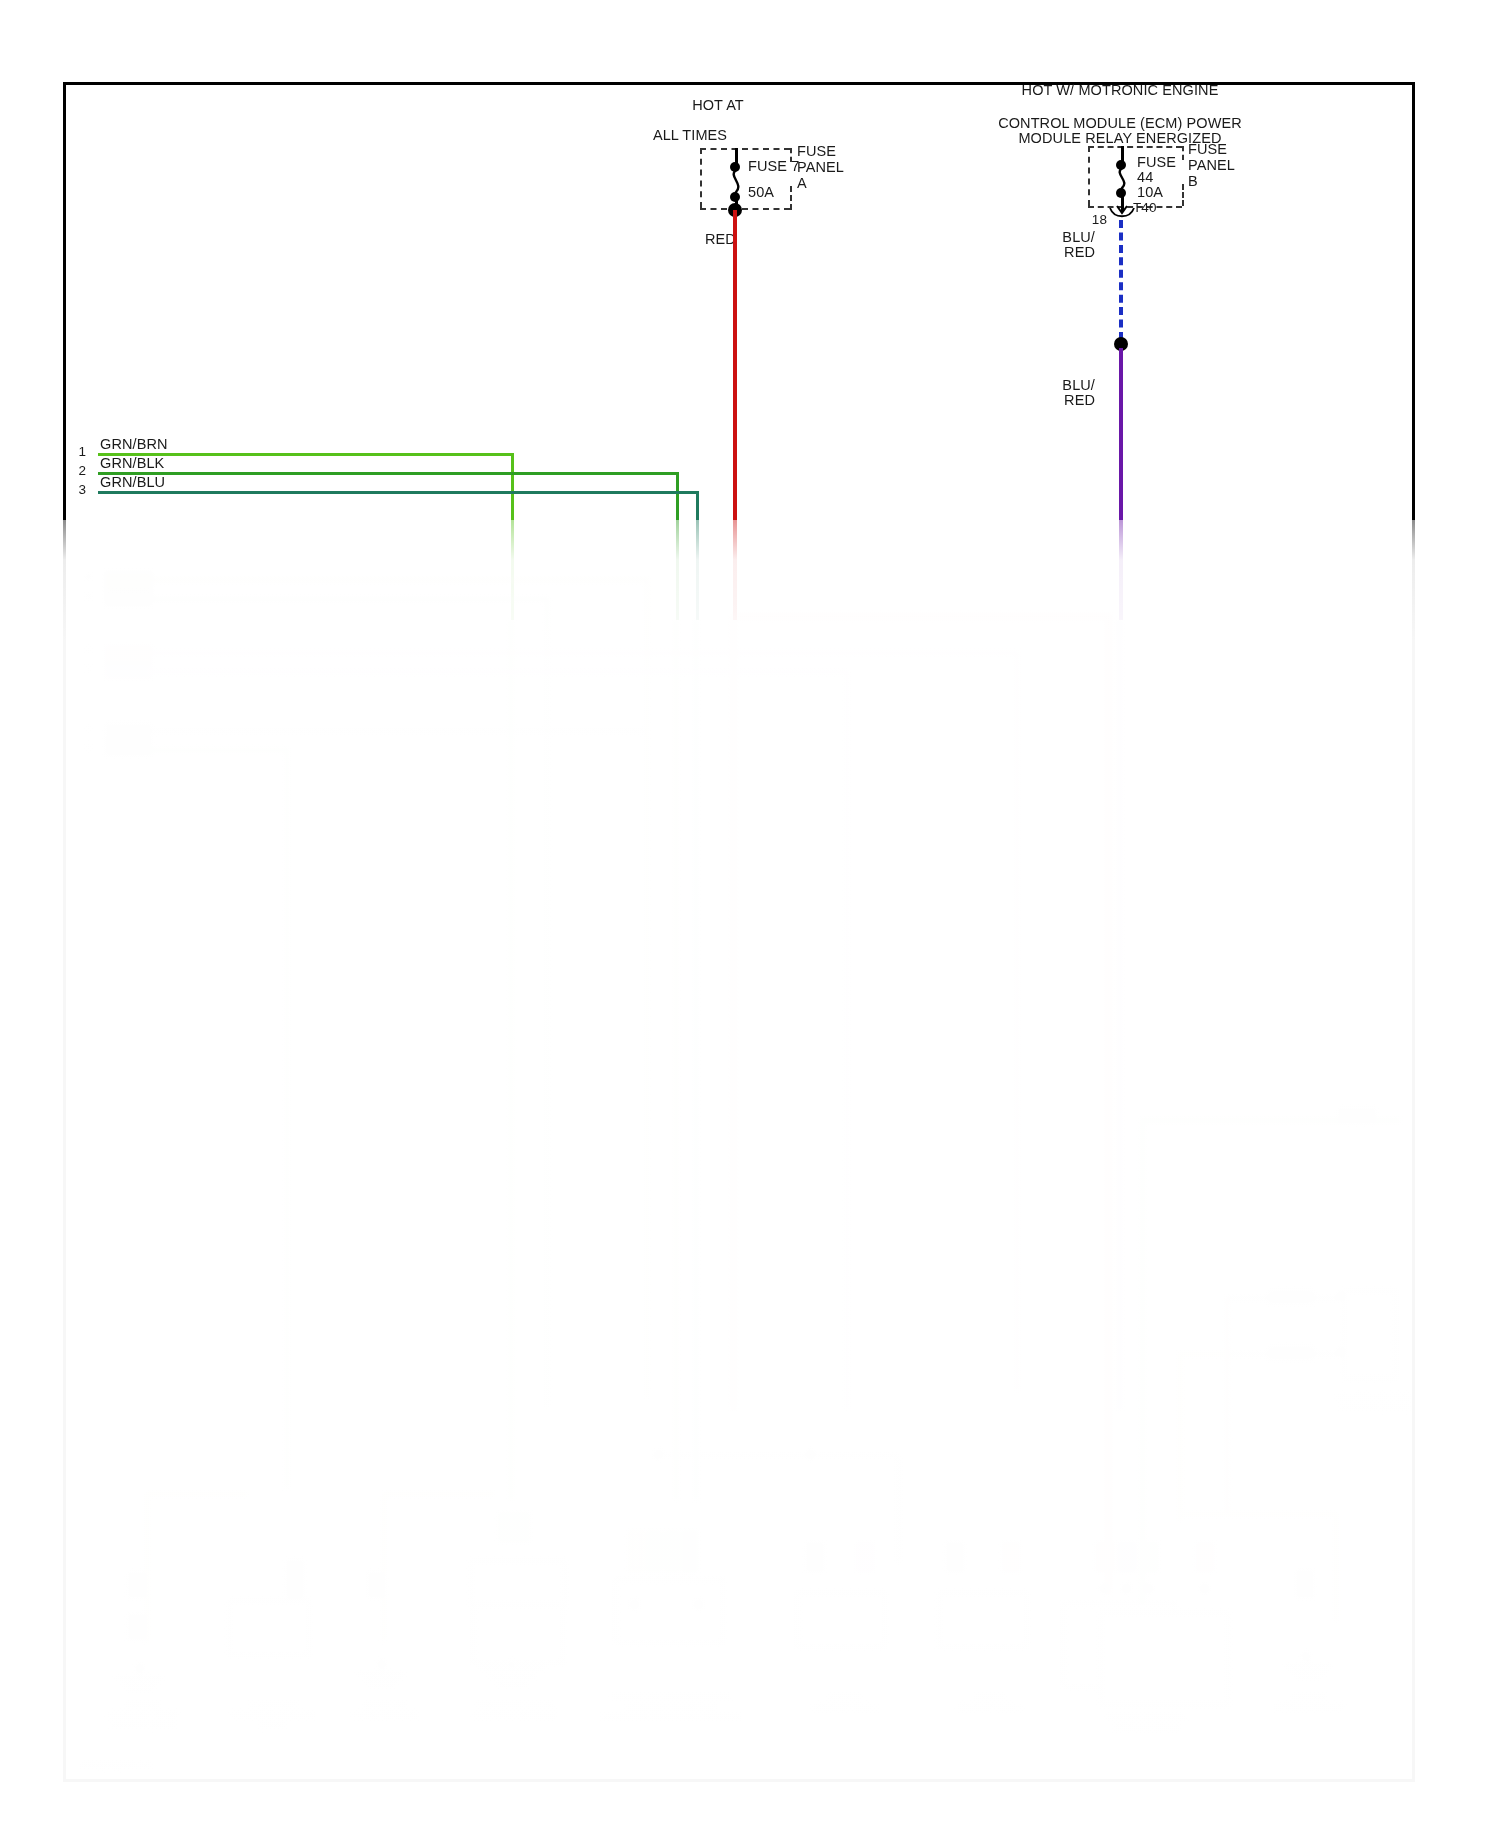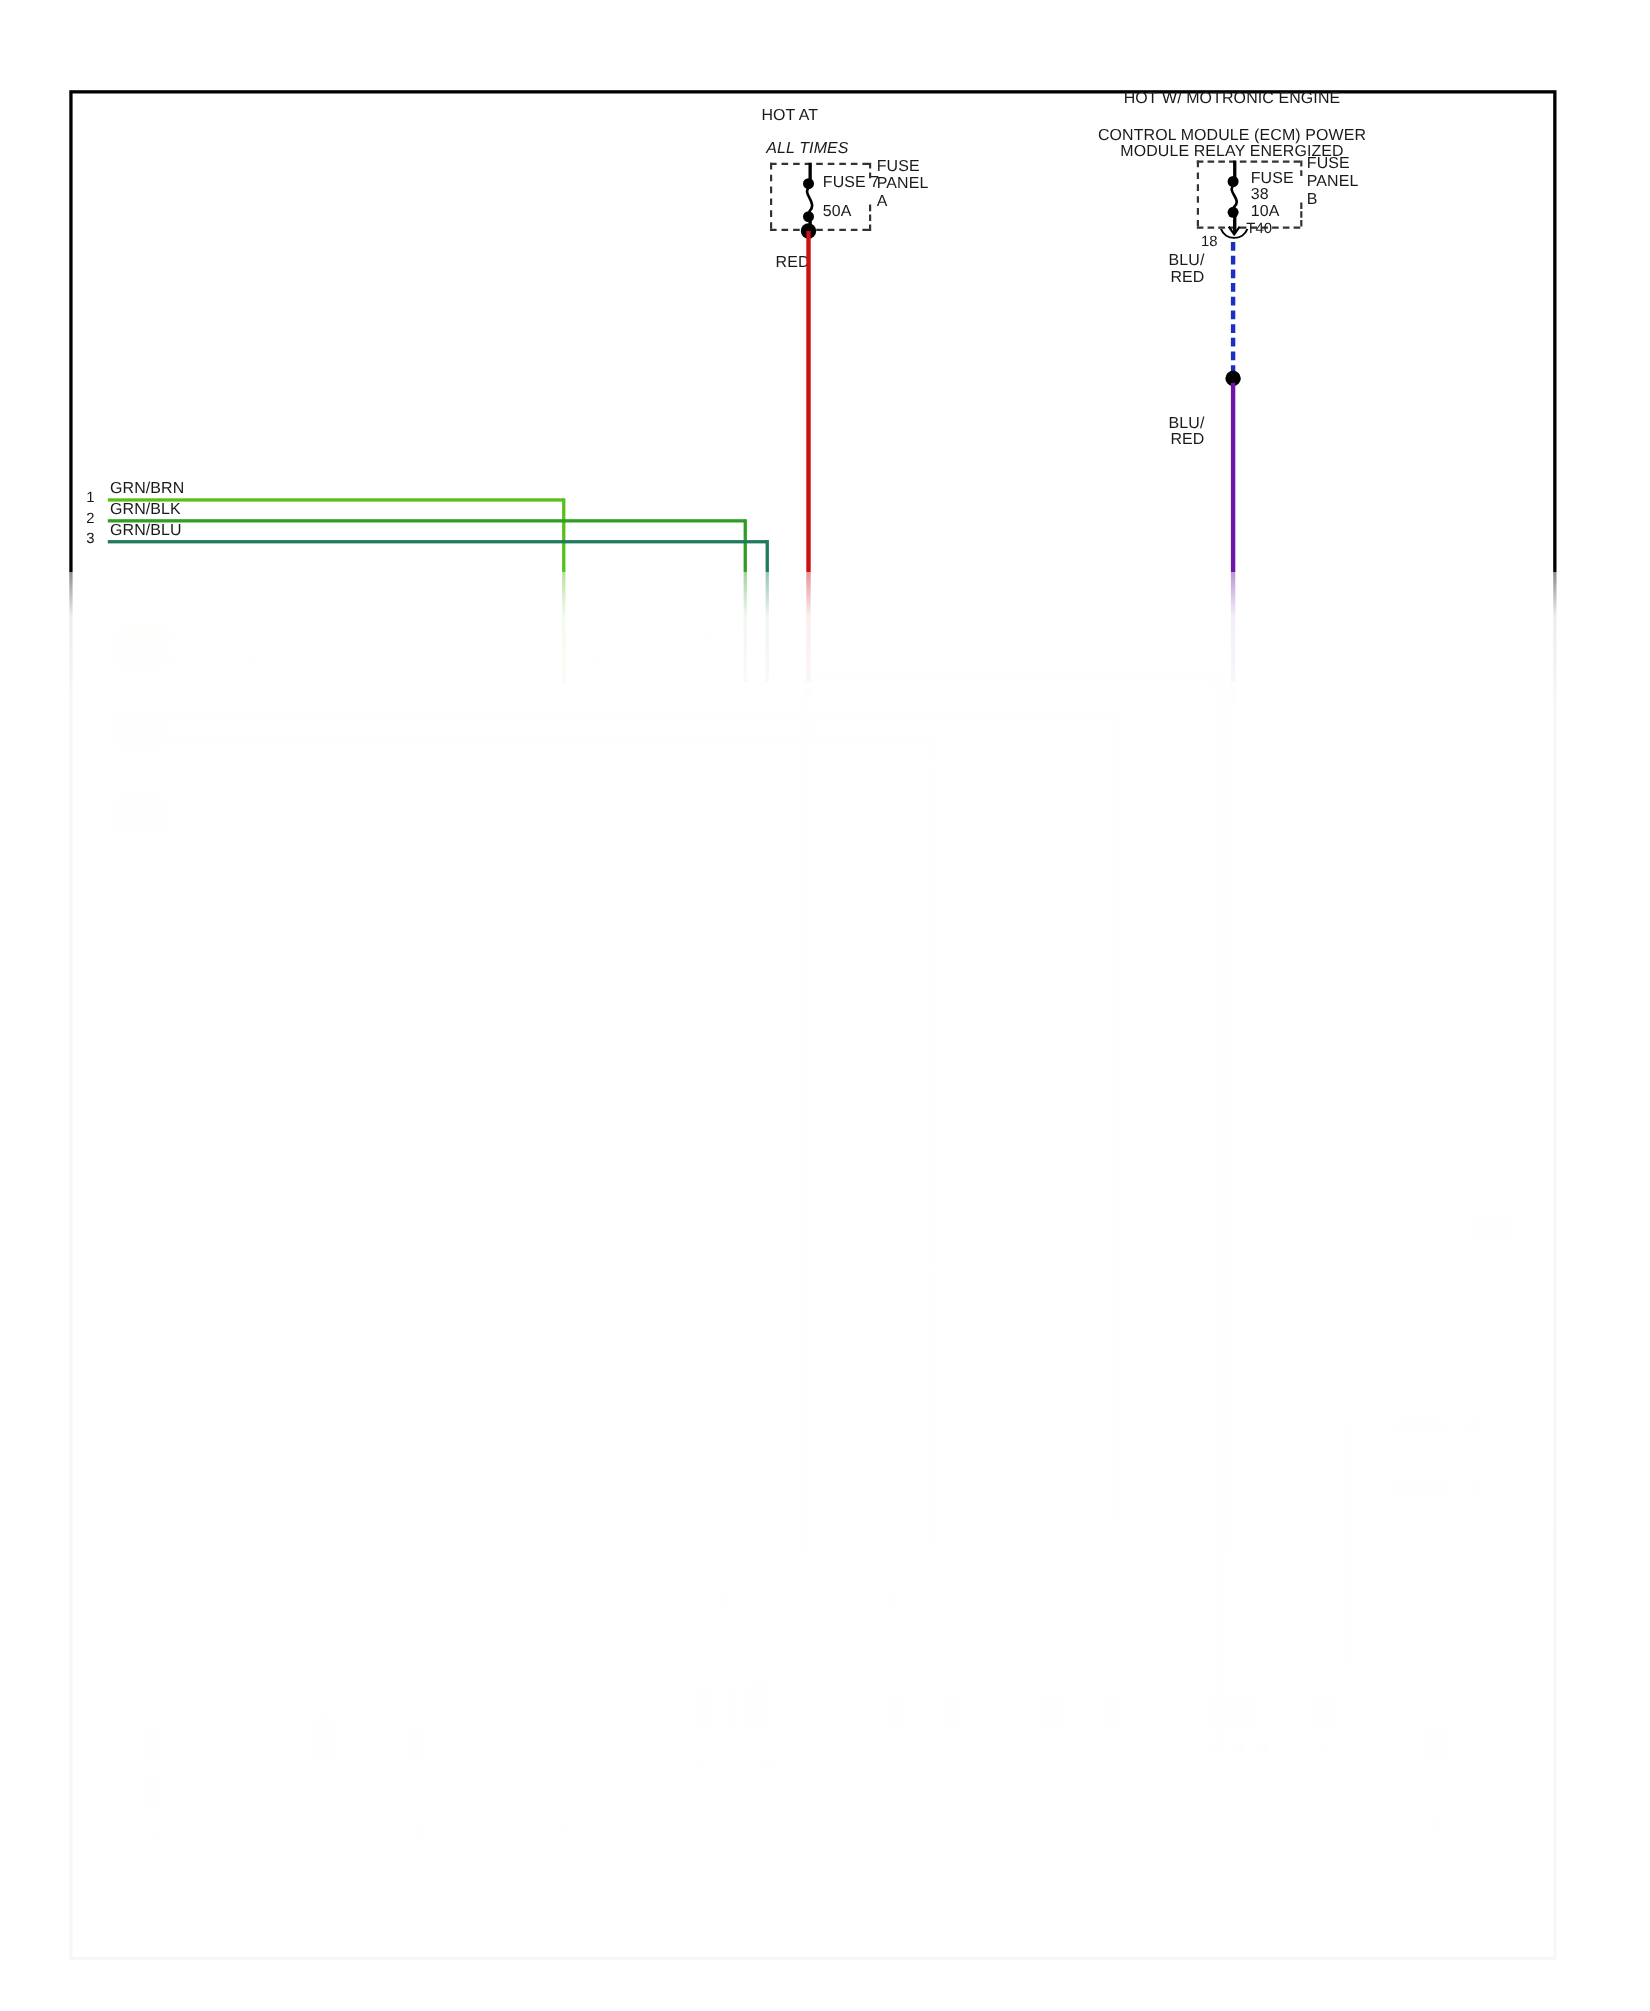--- a/index.html
+++ b/index.html
@@ -59,21 +59,21 @@
   #ghost .gdot{position:absolute;border-radius:50%;background:#888;}
 </style>
 </head>
 <body>
 
 <div id="stage">
 
   <div id="frame"></div>
 
   <div class="lbl c" style="left:648px;top:98px;width:140px;">HOT AT</div>
-  <div class="lbl c" style="left:664px;top:128px;width:140px;font-style:italic;">ALL TIMES</div>
+  <div class="lbl c" style="left:620px;top:128px;width:140px;">ALL TIMES</div>
 
   <div class="dash-t" style="left:700px;top:148px;width:90px;"></div>
   <div class="dash-b" style="left:700px;top:208px;width:90px;"></div>
   <div class="dash-l" style="left:700px;top:148px;height:60px;"></div>
   <div class="dash-r" style="left:790px;top:148px;height:14px;"></div>
   <div class="dash-r" style="left:790px;top:186px;height:24px;"></div>
 
   <div class="wireV w-blk" style="left:735px;top:148px;height:18px;"></div>
   <div class="dot" style="left:730px;top:162px;width:10px;height:10px;"></div>
   <svg class="squig" style="left:726px;top:170px;" width="20" height="28">
@@ -113,21 +113,21 @@
 
   <svg style="position:absolute;left:1113px;top:200px;" width="18" height="16">
     <path d="M9 0 L9 11 M4 6 L9 13 L14 6" stroke="#000" stroke-width="2" fill="none"></path>
   </svg>
 
   <svg style="position:absolute;left:1108px;top:208px;" width="28" height="12">
     <path d="M2 0 C 6 11, 22 11, 26 0" stroke="#000" stroke-width="1.8" fill="none"></path>
   </svg>
 
   <div class="lbl" style="left:1137px;top:155px;">FUSE</div>
-  <div class="lbl" style="left:1137px;top:170px;">38</div>
+  <div class="lbl" style="left:1137px;top:170px;">44</div>
   <div class="lbl" style="left:1137px;top:185px;">10A</div>
 
   <div class="lbl" style="left:1188px;top:142px;">FUSE</div>
   <div class="lbl" style="left:1188px;top:158px;">PANEL</div>
   <div class="lbl" style="left:1188px;top:174px;">B</div>
 
   <div class="lbl sm r" style="left:1075px;top:212px;width:32px;">18</div>
   <div class="lbl sm" style="left:1133px;top:200px;">T40</div>
 
   <div class="lbl r" style="left:1035px;top:230px;width:60px;">BLU/</div>

